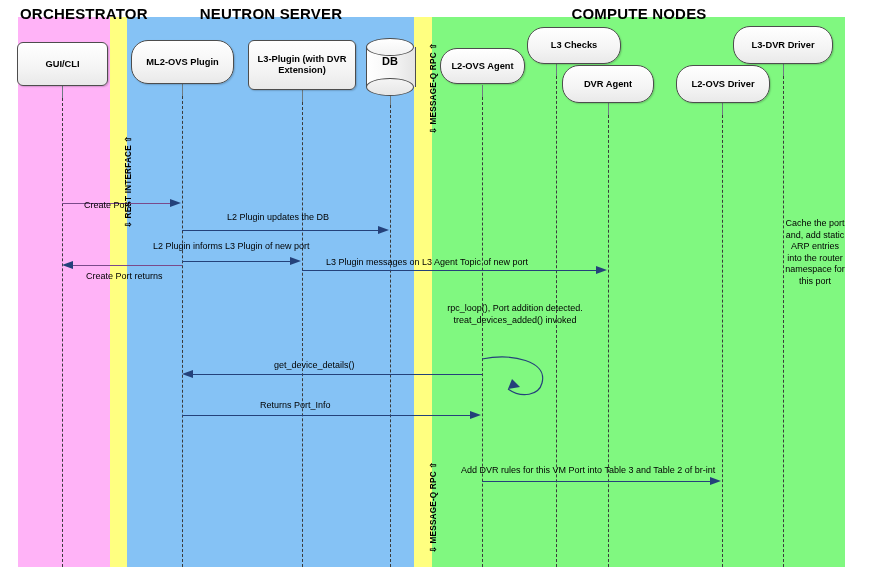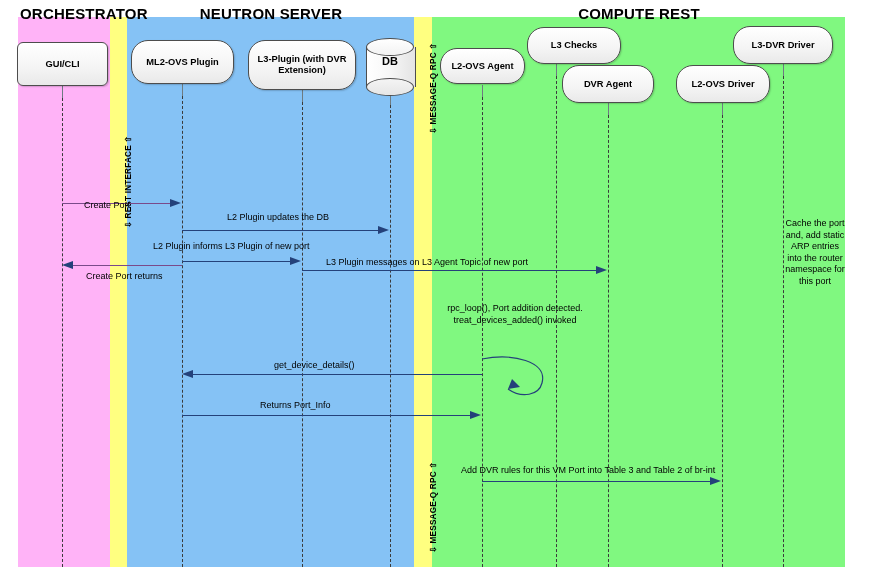--- a/index.html
+++ b/index.html
@@ -68,21 +68,21 @@
 <div id="canvas">
 
   <div class="lane lane-orch"></div>
   <div class="lane lane-rest"></div>
   <div class="lane lane-neutron"></div>
   <div class="lane lane-mq"></div>
   <div class="lane lane-compute"></div>
 
   <div class="group-title gt-orch">ORCHESTRATOR</div>
   <div class="group-title gt-neutron">NEUTRON SERVER</div>
-  <div class="group-title gt-compute">COMPUTE REST</div>
+  <div class="group-title gt-compute">COMPUTE NODES</div>
 
   <div class="vlabel" style="left:123px;top:228px;">
     <span>⇩&nbsp;</span><span>REST INTERFACE</span><span>&nbsp;⇧</span>
   </div>
   <div class="vlabel" style="left:428px;top:134px;">
     <span>⇩&nbsp;</span><span>MESSAGE-Q RPC</span><span>&nbsp;⇧</span>
   </div>
   <div class="vlabel" style="left:428px;top:553px;">
     <span>⇩&nbsp;</span><span>MESSAGE-Q RPC</span><span>&nbsp;⇧</span>
   </div>
@@ -111,21 +111,21 @@
   <div class="stub" style="left:722px;top:103px;height:12px;"></div>
   <div class="lifeline" style="left:722px;top:115px;height:452px;"></div>
 
   <div class="stub" style="left:783px;top:64px;height:12px;"></div>
   <div class="lifeline" style="left:783px;top:76px;height:491px;"></div>
 
   <div class="actor" style="left:17px;top:42px;width:91px;height:44px;border-radius:6px;">GUI/CLI</div>
 
   <div class="actor" style="left:131px;top:40px;width:103px;height:44px;">ML2-OVS Plugin</div>
 
-  <div class="actor" style="left:248px;top:40px;width:108px;height:50px;">L3-Plugin (with DVR Extension)</div>
+  <div class="actor" style="left:248px;top:40px;width:108px;height:50px;border-radius:6px;">L3-Plugin (with DVR Extension)</div>
 
   <div class="db" style="left:366px;top:38px;width:48px;height:58px;">
     <div class="db-body"></div>
     <div class="db-bot"></div>
     <div class="db-top"></div>
     <div class="db-label">DB</div>
   </div>
 
   <div class="actor" style="left:440px;top:48px;width:85px;height:36px;">L2-OVS Agent</div>
 

